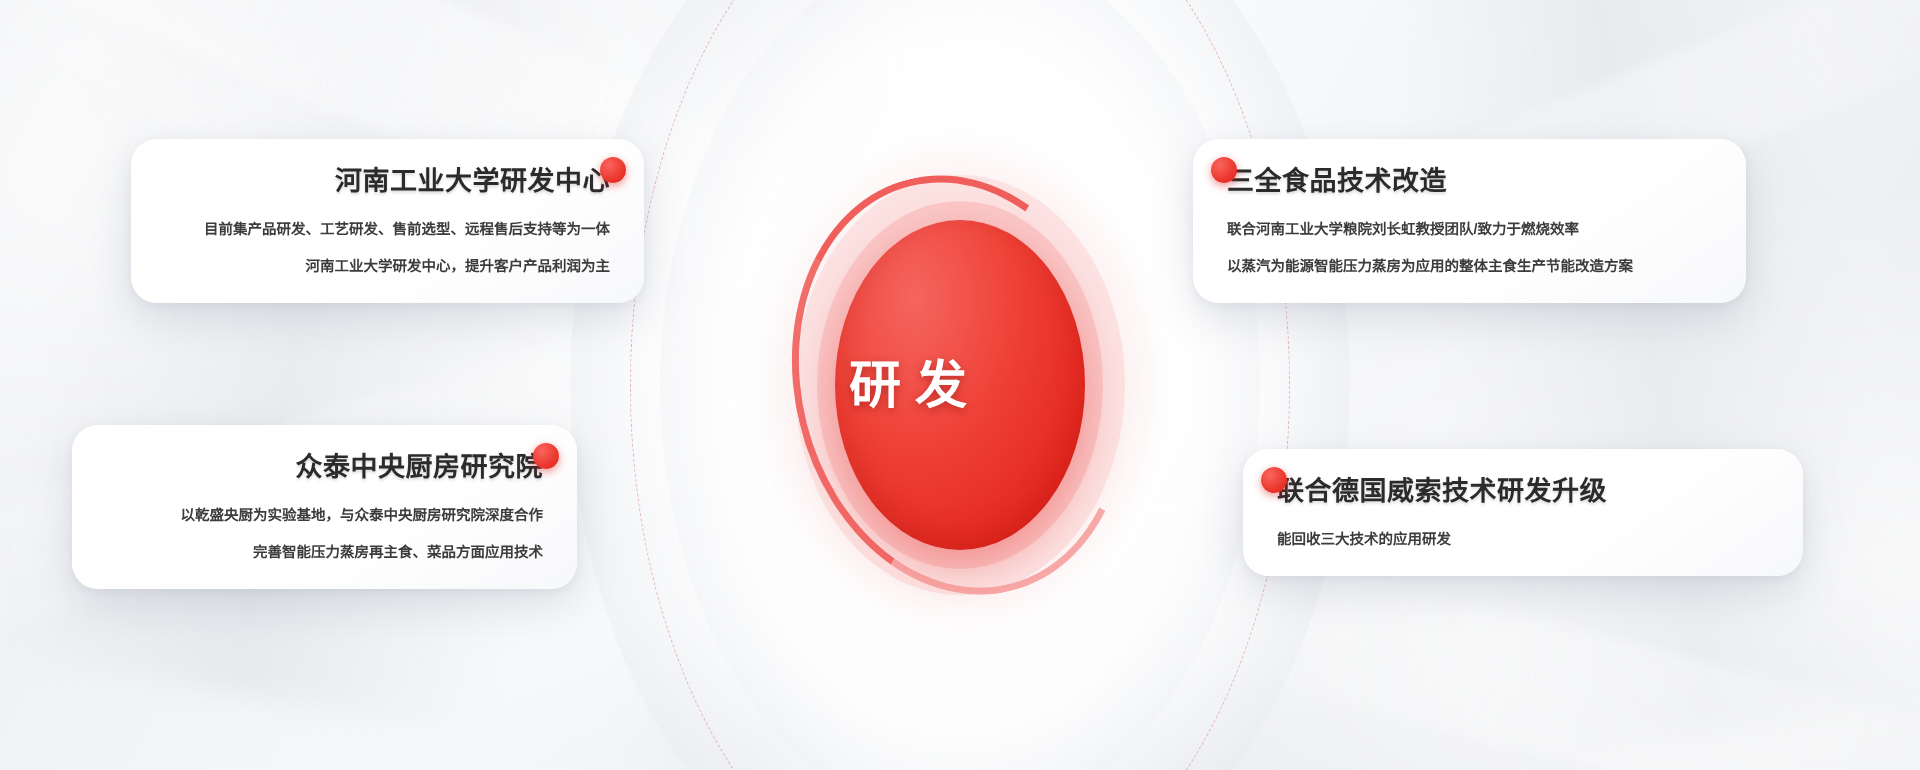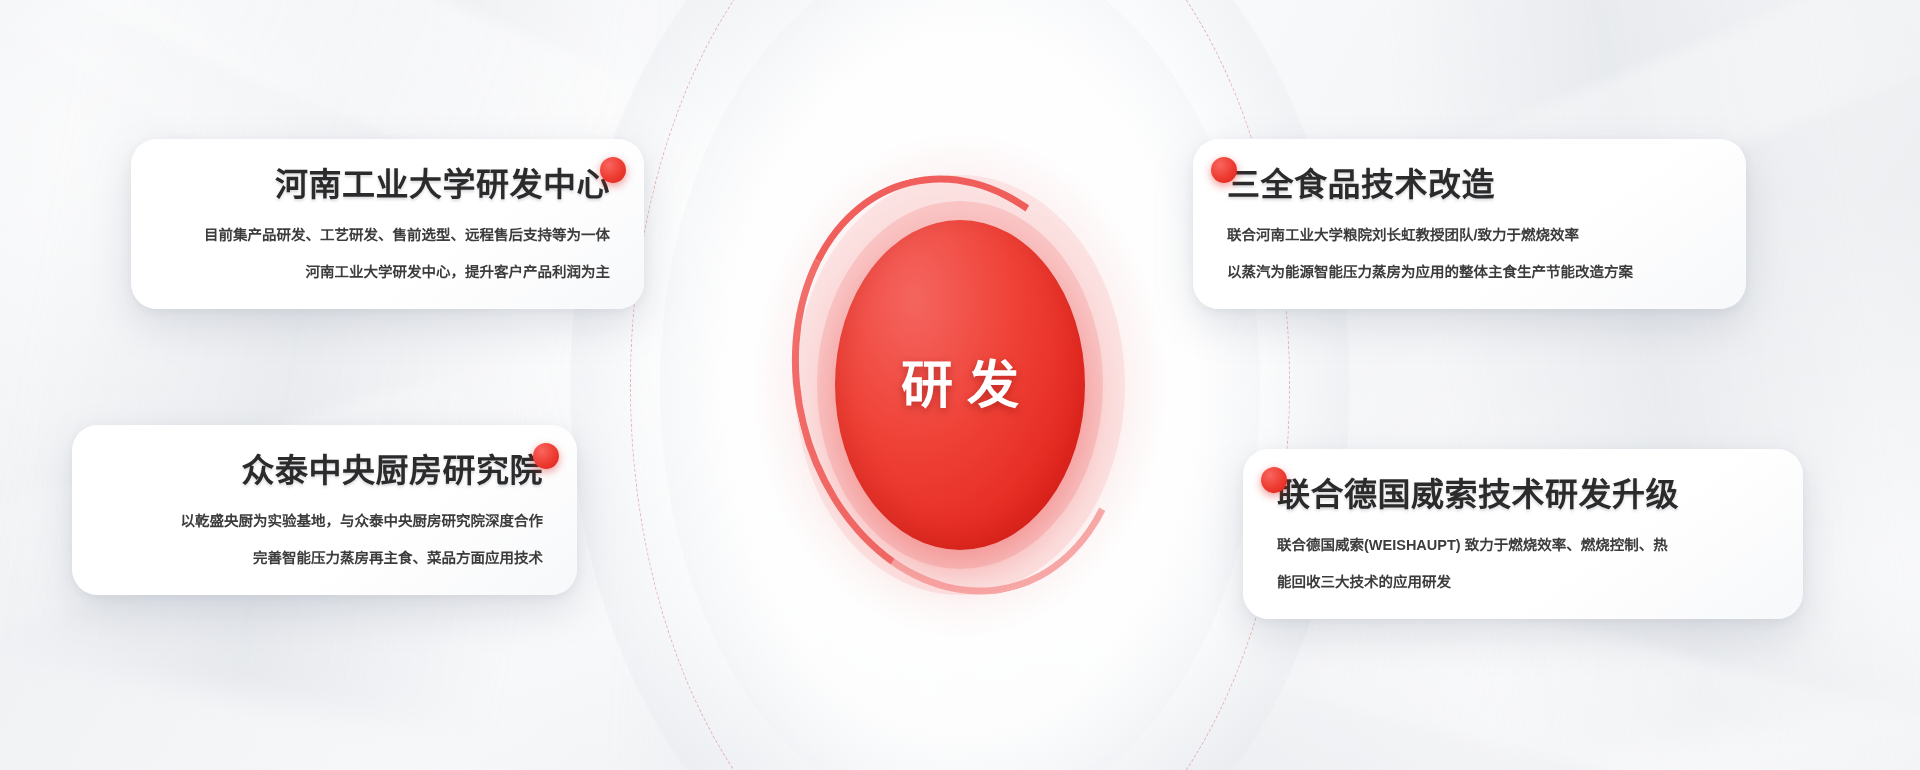--- a/index.html
+++ b/index.html
@@ -81,21 +81,21 @@
     opacity:.92;
   }
   .core {
     position:absolute; left:50%; top:50%;
     transform:translate(-50%,-50%);
     width:250px; height:330px;
     border-radius:50%;
     background:radial-gradient(ellipse at 32% 24%, #f4655f 0%, #ef4136 42%, #e3271f 78%, #d8201a 100%);
     box-shadow:0 16px 42px rgba(227,39,31,.34), inset 0 -10px 28px rgba(150,10,6,.22);
     display:flex; flex-direction:column;
-    align-items:center; justify-content:center;
+    align-items:flex-start; justify-content:center;
     gap:14px;
   }
   .core-line {
     color:#fff;
     font-size:52px;
     font-weight:bold;
     letter-spacing:14px;
     text-indent:14px;
     text-shadow:0 3px 8px rgba(120,8,4,.42);
     line-height:1;
@@ -104,21 +104,21 @@
   
   .card {
     position:absolute; z-index:4;
     background:linear-gradient(145deg, #ffffff 0%, #ffffff 62%, #f7f8fa 100%);
     border-radius:26px;
     box-shadow:0 16px 40px rgba(120,132,148,.20), 0 3px 10px rgba(120,132,148,.10);
     padding:28px 34px 26px 34px;
     display:flex; flex-direction:column;
   }
   .card-title {
-    font-size:33px;
+    font-size:27px;
     font-weight:bold;
     color:#2b2b2b;
     letter-spacing:.5px;
     text-shadow:0 2px 3px rgba(150,155,165,.38);
     white-space:nowrap;
     line-height:1.1;
   }
   .card-body { margin-top:22px; display:flex; flex-direction:column; gap:16px; }
   .card-line {
     font-size:14.5px;
@@ -202,16 +202,15 @@
   <div class="card-body">
     <div class="card-line">以乾盛央厨为实验基地，与众泰中央厨房研究院深度合作</div>
     <div class="card-line">完善智能压力蒸房再主食、菜品方面应用技术</div>
   </div>
 </div>
 
 <div class="card right" id="card-weishaupt">
   <span class="dot"></span>
   <div class="card-title">联合德国威索技术研发升级</div>
   <div class="card-body">
-    <div class="card-line">联合德国威索(WEISHAUPT) 致力于燃烧效率、燃烧控制、热</div>
     <div class="card-line">能回收三大技术的应用研发</div>
   </div>
 </div>
 
 </body></html>

